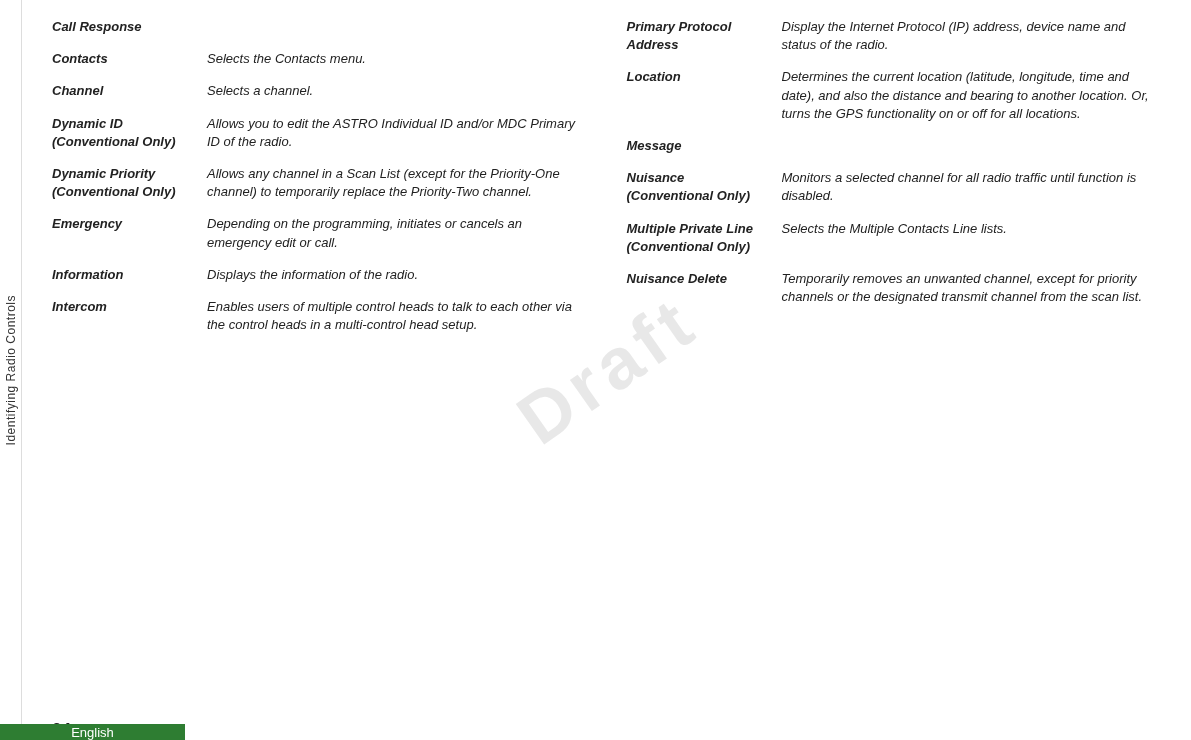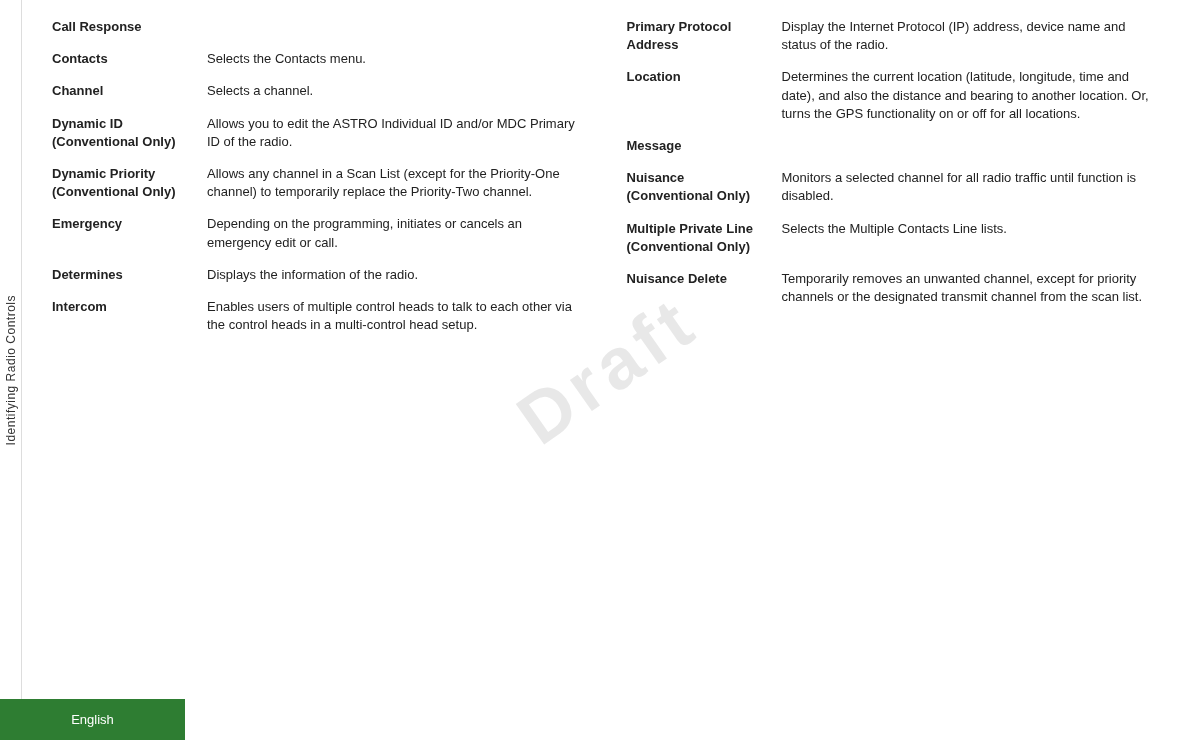--- a/index.html
+++ b/index.html
@@ -62,20 +62,21 @@
       display: flex;
       flex-direction: column;
     }
 
     .entry {
       display: grid;
       grid-template-columns: 145px 1fr;
       column-gap: 10px;
       margin-bottom: 14px;
       align-items: start;
+      font-style: italic;
     }
 
     .entry-term {
       font-weight: bold;
       font-size: 13px;
       line-height: 1.4;
     }
 
     .entry-def {
       font-size: 13px;
@@ -97,21 +98,21 @@
       font-weight: bold;
       color: #222;
     }
 
     
     .language-bar {
       position: absolute;
       bottom: 0;
       left: 0;
       width: 185px;
-      height: 41px;
+      height: 16px;
       background: #2e7d32;
       display: flex;
       align-items: center;
       justify-content: center;
     }
 
     .language-bar span {
       color: #ffffff;
       font-size: 13px;
       font-weight: 500;
@@ -165,21 +166,21 @@
           </div>
           <div class="entry">
             <div class="entry-term">Dynamic Priority (Conventional Only)</div>
             <div class="entry-def">Allows any channel in a Scan List (except for the Priority-One channel) to temporarily replace the Priority-Two channel.</div>
           </div>
           <div class="entry">
             <div class="entry-term">Emergency</div>
             <div class="entry-def">Depending on the programming, initiates or cancels an emergency edit or call.</div>
           </div>
           <div class="entry">
-            <div class="entry-term">Determines</div>
+            <div class="entry-term">Information</div>
             <div class="entry-def">Displays the information of the radio.</div>
           </div>
           <div class="entry">
             <div class="entry-term">Intercom</div>
             <div class="entry-def">Enables users of multiple control heads to talk to each other via the control heads in a multi-control head setup.</div>
           </div>
         </div>
 
       <div class="right-col" id="right-col">
           <div class="entry">

